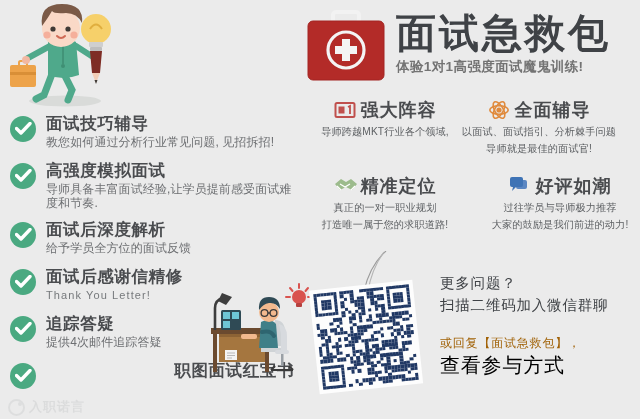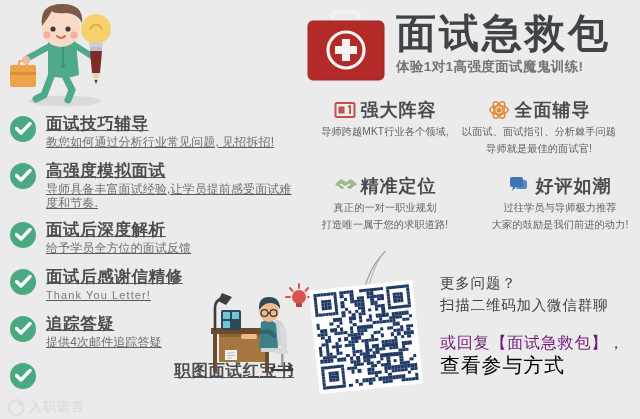--- a/index.html
+++ b/index.html
@@ -33,21 +33,21 @@
   .title{
     font-size:40px;line-height:46px;font-weight:bold;color:#3f4246;
     letter-spacing:3px;white-space:nowrap;
   }
   .subtitle{
     font-size:13.5px;line-height:18px;color:#737373;font-weight:bold;
     letter-spacing:.4px;margin-top:2px;white-space:nowrap;
   }
 
   
-  .checklist{position:absolute;left:4px;top:113px;width:290px;text-decoration:underline;}
+  .checklist{position:absolute;left:4px;top:113px;width:290px;}
   .check-item{position:relative;min-height:38px;margin-bottom:9px;padding-left:42px;}
   .check-item:last-child{margin-bottom:0;text-align:right;}
   .tick{
     position:absolute;left:6px;top:3px;width:26px;height:26px;border-radius:50%;
     background:#4aa981;
   }
   .tick svg{position:absolute;left:5px;top:6px;}
   .ci-title{
     font-size:16.5px;line-height:21px;color:#4a4c4f;font-weight:bold;
     letter-spacing:.6px;
@@ -89,21 +89,21 @@
   .qr-grid{width:100%;height:100%;display:grid;
     grid-template-columns:repeat(29,1fr);grid-template-rows:repeat(29,1fr);}
   .qr-grid i{display:block;}
   .qr-grid i.on{background:#203864;}
 
   
   .cta{position:absolute;left:440px;top:272px;width:200px;}
   .cta .l1{font-size:14.5px;line-height:22px;color:#3f4246;letter-spacing:.8px;}
   .cta .l2{font-size:14.5px;line-height:22px;color:#3f4246;letter-spacing:.8px;}
   .cta .blk{margin-top:16px;}
-  .cta .l3{font-size:16px;line-height:22px;color:#701a75;letter-spacing:.8px;}
+  .cta .l3{font-size:12px;line-height:22px;color:#a16207;letter-spacing:.8px;}
   .cta .l4{font-size:20px;line-height:22px;color:#000000;letter-spacing:.8px;}
 
   
   .watermark{
     position:absolute;left:8px;bottom:3px;display:flex;align-items:center;gap:4px;
     opacity:.30;
   }
   .wm-logo{width:17px;height:17px;}
   .wm-text{font-size:13px;font-weight:bold;color:#b9bbbd;letter-spacing:1px;}
 </style>

